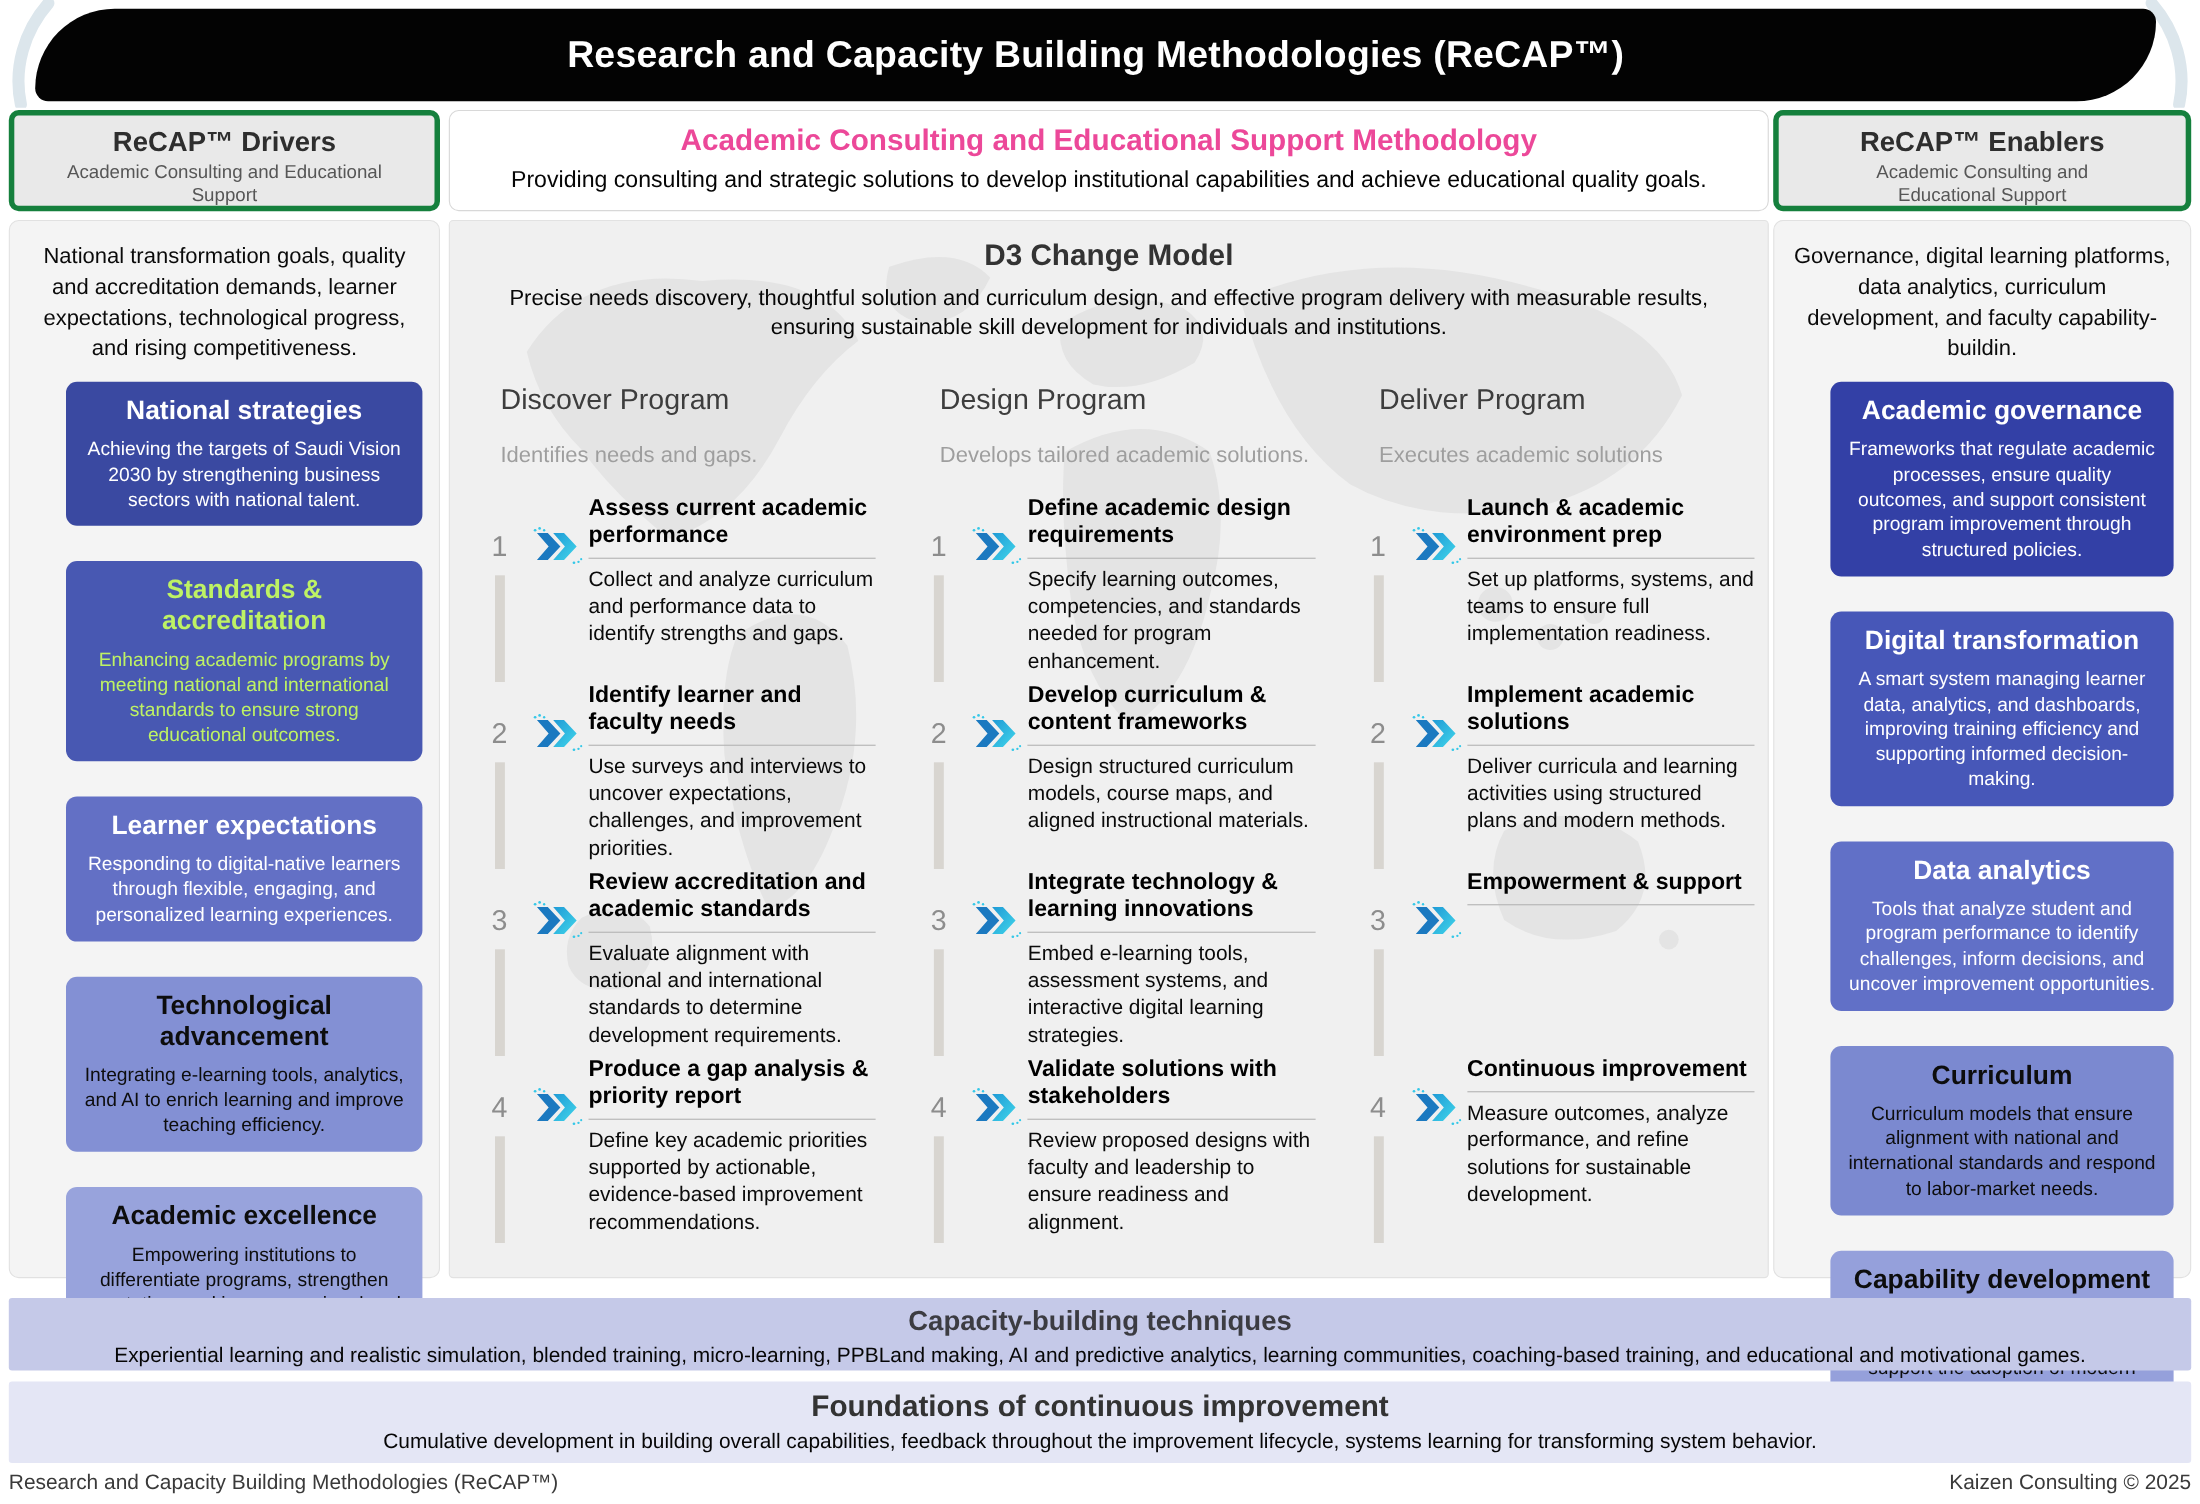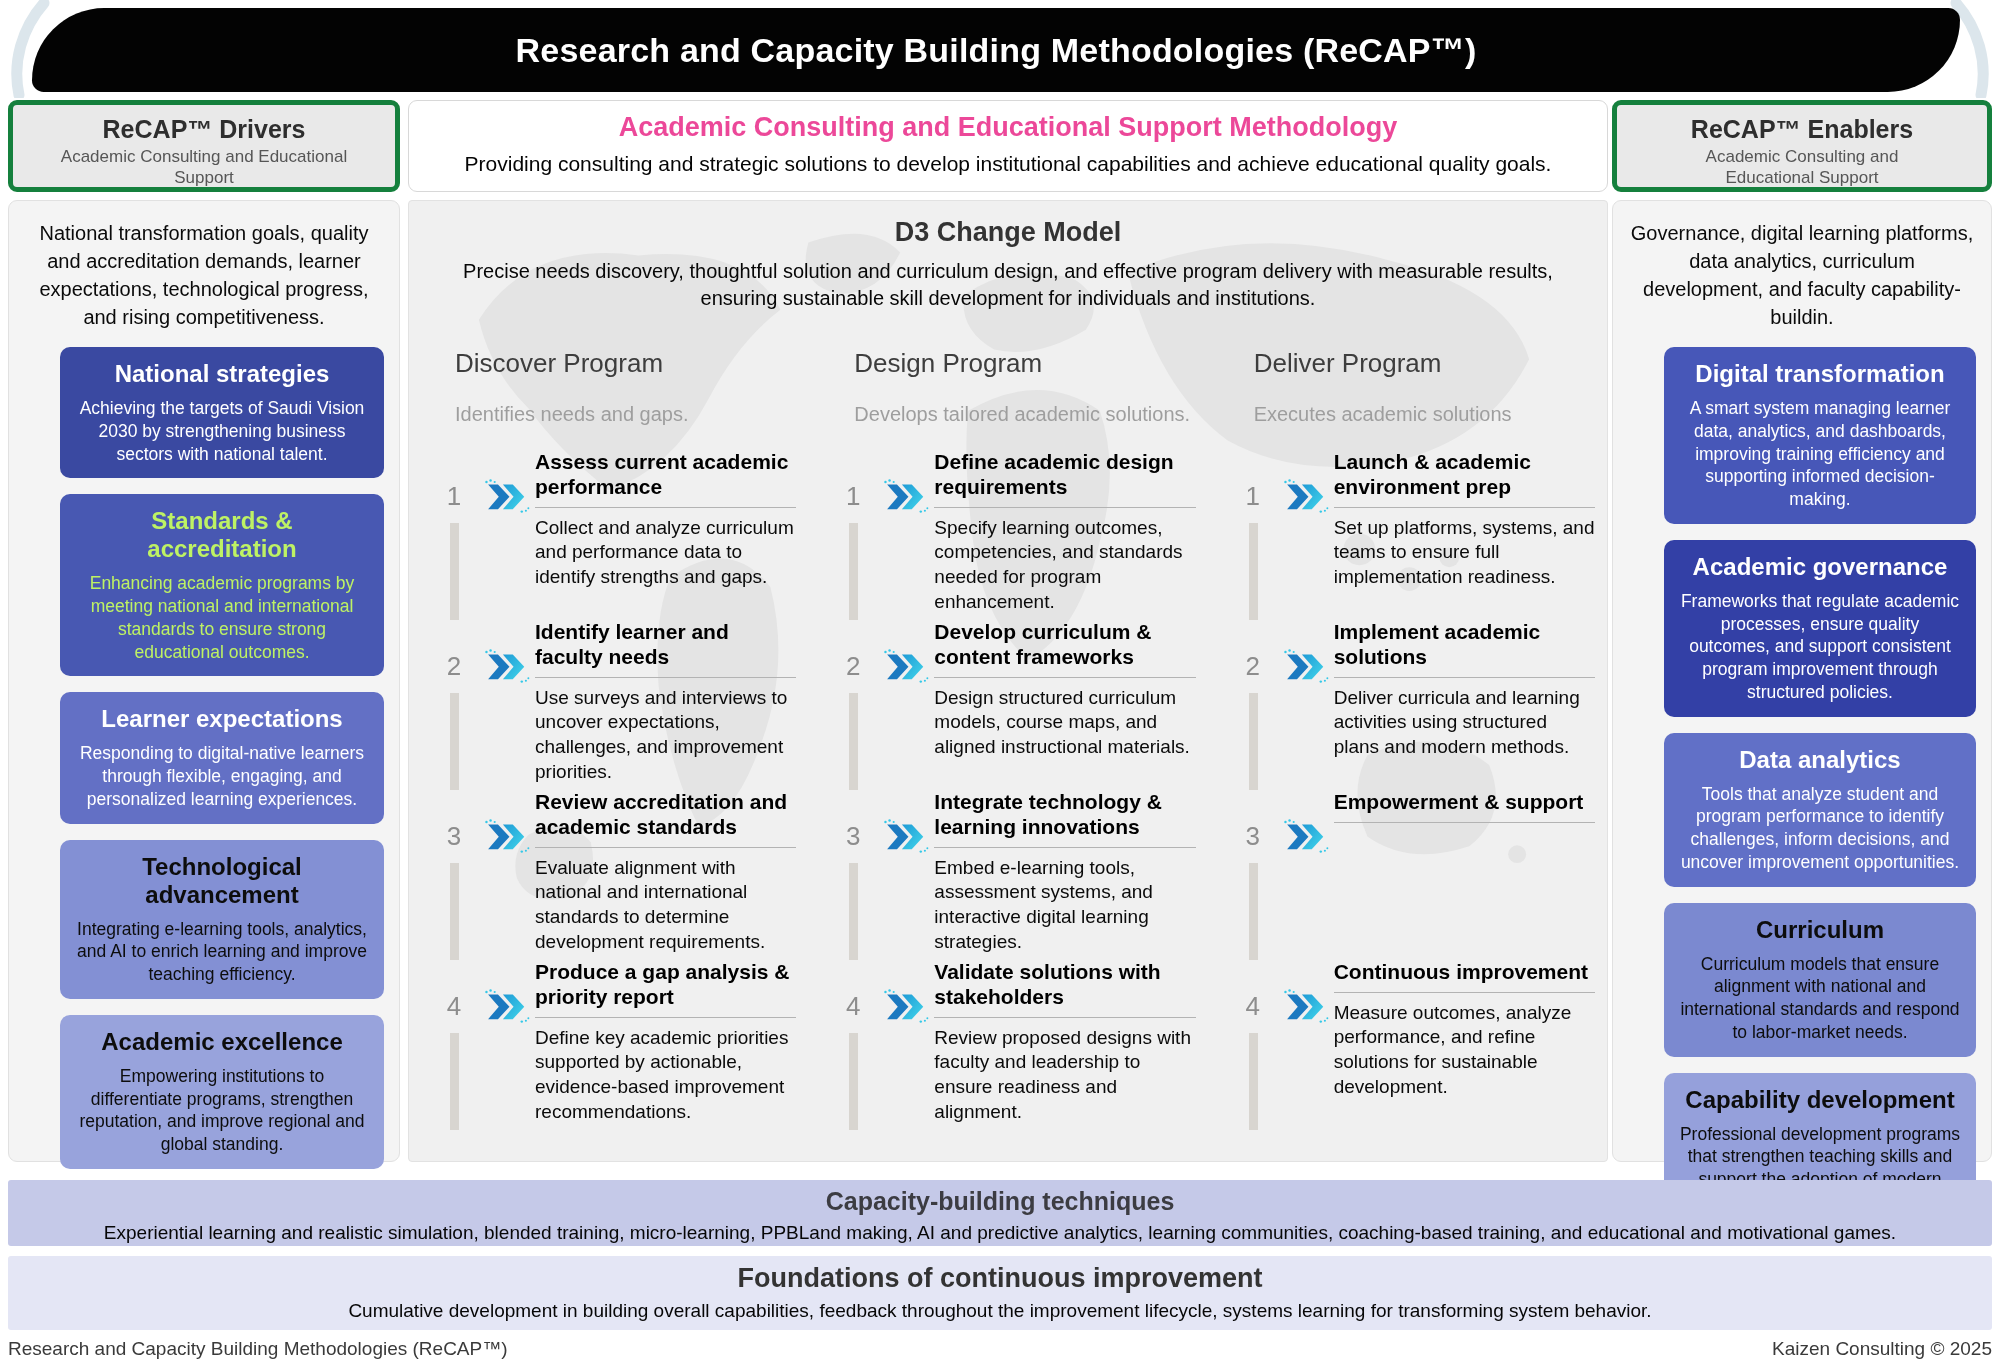--- a/index.html
+++ b/index.html
@@ -23,21 +23,21 @@
   .sidebar.left  { left:8px;  width:392px; }
   .sidebar.right { left:1612px; width:380px; }
   .shead { height:92px; background:#e9e9e9; border:5px solid #15803d; border-radius:9px;
     text-align:center; }
   .shead h2 { font-size:25px; color:#2e2e2e; padding-top:10px; font-weight:bold; }
   .shead p { font-size:17px; color:#565656; line-height:1.22; margin-top:3px; padding:0 46px; }
   .sbody { position:absolute; top:100px; bottom:0; left:0; right:0;
     background:rgba(243,243,243,.94); border:1px solid #e1e1e1; border-radius:9px;
     display:flex; flex-direction:column; padding:12px 15px 16px; }
   .pdesc { font-size:20px; text-align:center; line-height:1.4; margin:6px 2px 16px; color:#0a0a0a; }
-  .sboxes { flex:1; display:flex; flex-direction:column; gap:16px;padding-left:36px; }
+  .sboxes { flex:1; display:flex; flex-direction:column; gap:32px;padding-left:36px; }
   .sbox { border-radius:10px; flex:1; text-align:center; padding:13px 15px; color:#fff; }
   .sbox h4 { font-size:24px; font-weight:bold; margin-bottom:9px; }
   .sbox p { font-size:17.5px; line-height:1.3; }
 
   
   .center { position:absolute; left:408px; width:1200px; top:0; bottom:4px; }
   .chead { position:absolute; top:0; left:0; right:0; height:92px; background:#fff;
     border:1px solid #d8d8d8; border-radius:9px; text-align:center; }
   .chead h2 { font-size:27px; font-weight:bold; color:#ec4899; margin-top:11px; }
   .chead p  { font-size:21px; color:#050505; margin-top:9px; }
@@ -558,28 +558,28 @@
 
     <div class="sidebar right">
       <div class="shead">
         <h2>ReCAP™ Enablers</h2>
         <p>Academic Consulting and Educational Support</p>
       </div>
       <div class="sbody">
         <p class="pdesc">Governance, digital learning platforms, data analytics, curriculum development, and faculty capability-buildin.</p>
         <div class="sboxes">
 
+            <div class="sbox" style="background: rgb(51, 64, 166); color: rgb(255, 255, 255);">
+              <h4>Academic governance</h4>
+              <p>Frameworks that regulate academic processes, ensure quality outcomes, and support consistent program improvement through structured policies.</p>
+            </div>
+
             <div class="sbox" style="background: rgb(71, 87, 184); color: rgb(255, 255, 255);">
               <h4>Digital transformation</h4>
               <p>A smart system managing learner data, analytics, and dashboards, improving training efficiency and supporting informed decision-making.</p>
-            </div>
-
-            <div class="sbox" style="background: rgb(51, 64, 166); color: rgb(255, 255, 255);">
-              <h4>Academic governance</h4>
-              <p>Frameworks that regulate academic processes, ensure quality outcomes, and support consistent program improvement through structured policies.</p>
             </div>
 
             <div class="sbox" style="background: rgb(97, 112, 199); color: rgb(255, 255, 255);">
               <h4>Data analytics</h4>
               <p>Tools that analyze student and program performance to identify challenges, inform decisions, and uncover improvement opportunities.</p>
             </div>
 
             <div class="sbox" style="background: rgb(123, 137, 208); color: rgb(13, 13, 13);">
               <h4>Curriculum</h4>
               <p>Curriculum models that ensure alignment with national and international standards and respond to labor-market needs.</p>

